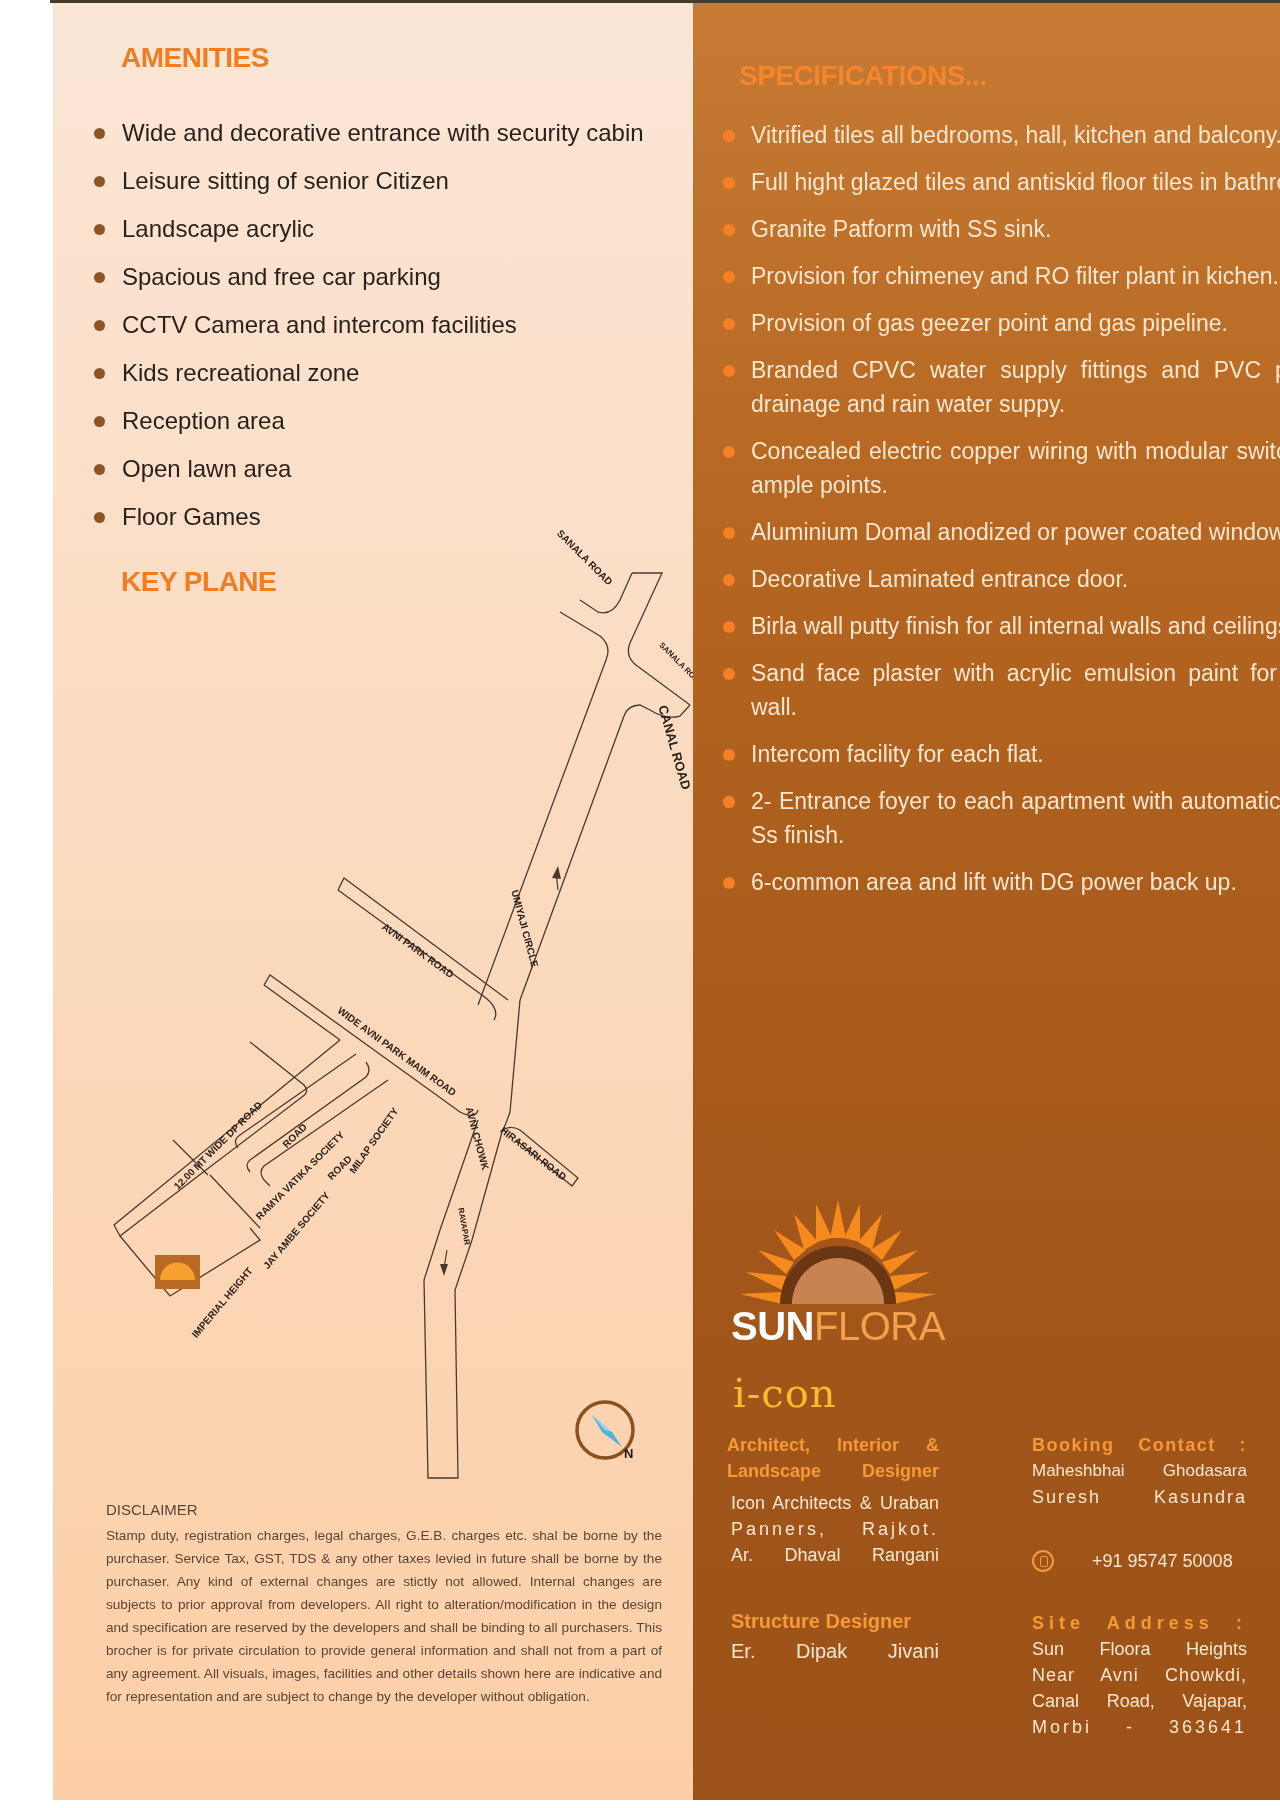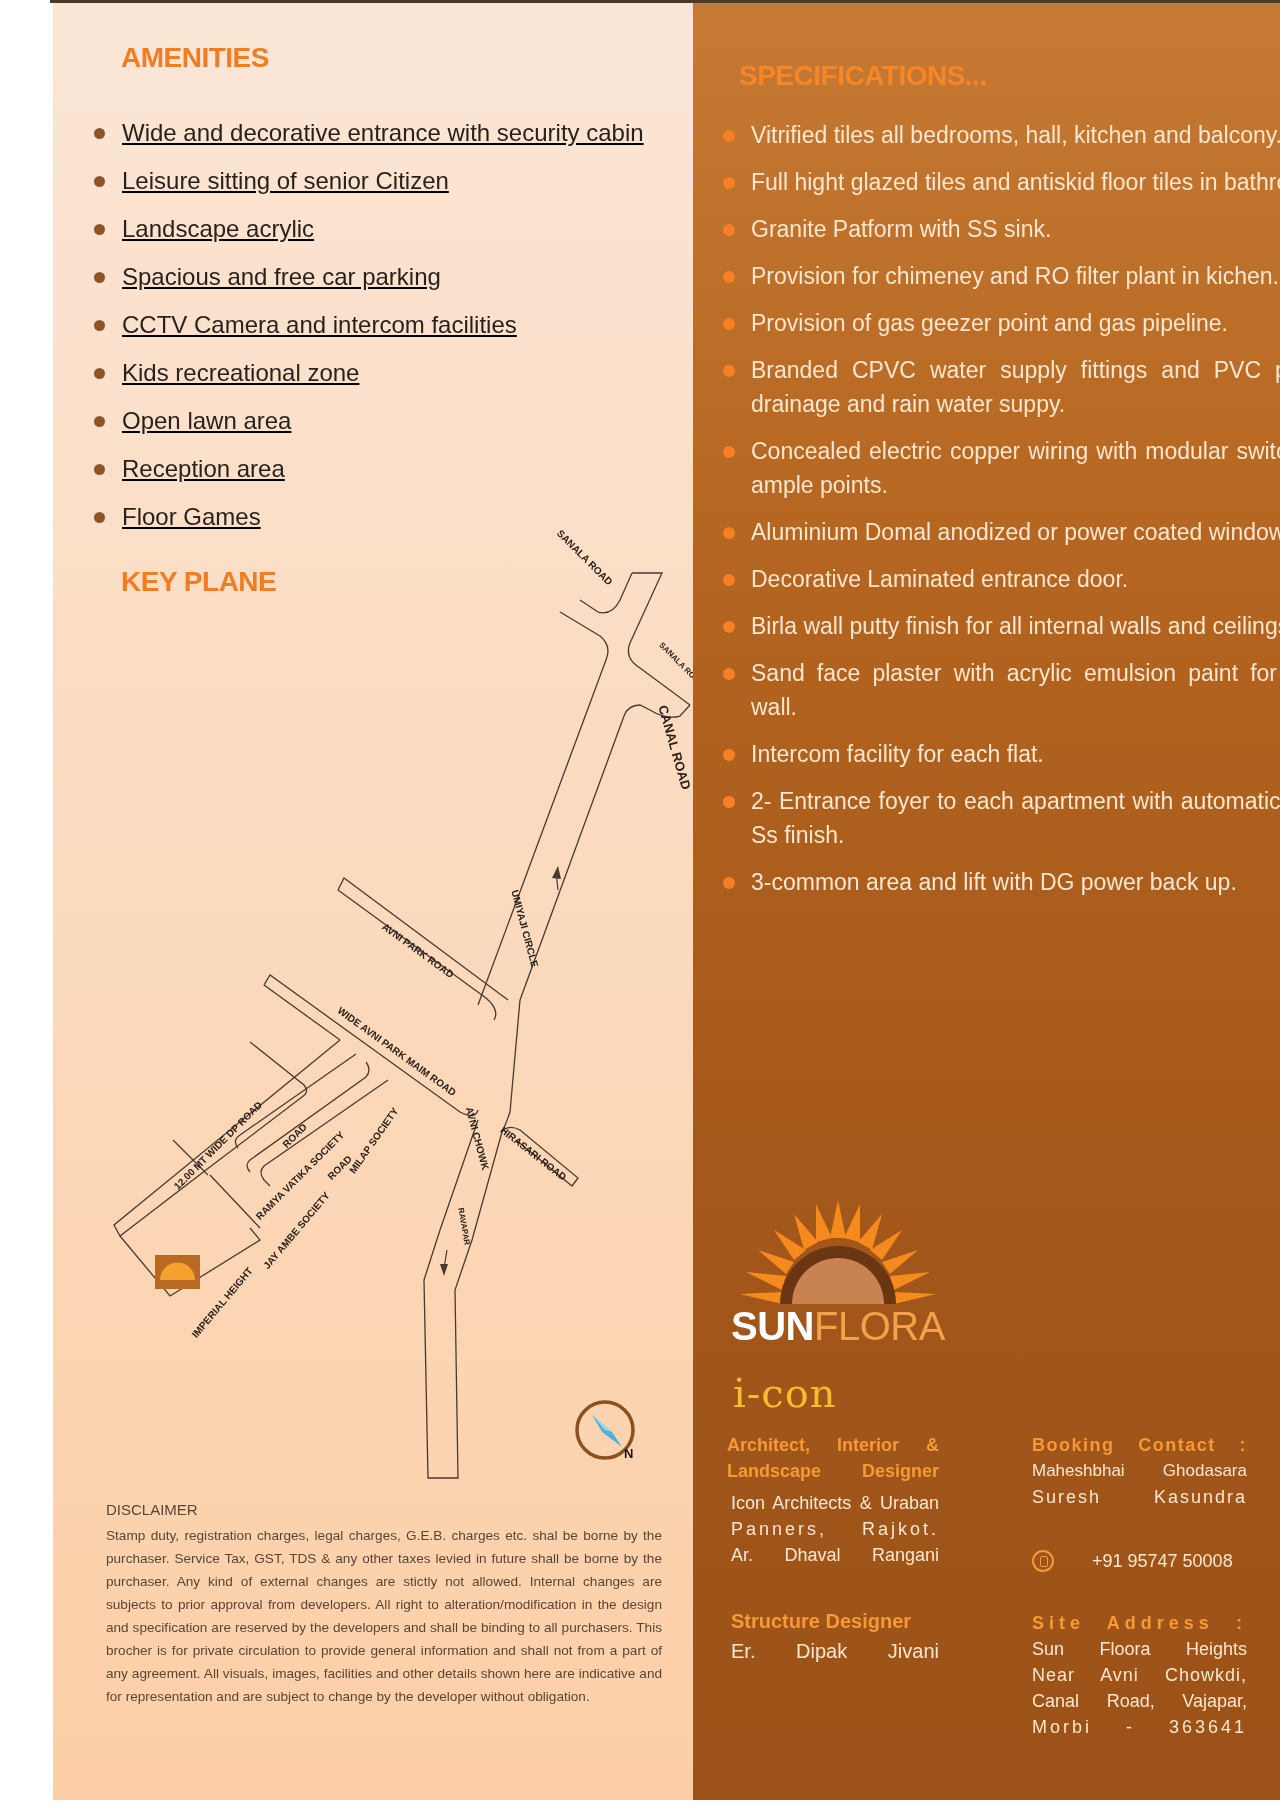--- a/index.html
+++ b/index.html
@@ -20,21 +20,21 @@
     background: linear-gradient(180deg, #c67a33 0%, #b2631f 35%, #a2561a 70%, #9c5218 100%);
   }
   .section-title {
     position: absolute; font-family: "Liberation Sans", sans-serif; font-weight: bold;
     font-size: 28px; color: #f07d22; letter-spacing: -0.5px; margin: 0;
   }
   .amenities-title { left: 121px; top: 42px; }
   .keyplane-title { left: 121px; top: 566px; }
   .specs-title { left: 739px; top: 60px; color: #f5862a; }
 
-  ul.amenities { position: absolute; left: 90px; top: 115px; margin: 0; padding: 0; list-style: none; text-decoration: underline; }
+  ul.amenities { position: absolute; left: 90px; top: 115px; margin: 0; padding: 0; list-style: none; }
   ul.amenities li {
     position: relative; height: 48px; line-height: 36px; padding-left: 32px;
     font-family: "Liberation Sans", sans-serif; font-size: 24px; color: #2b211a;
   }
   ul.amenities li .dot {
     position: absolute; left: 4px; top: 13px; width: 11px; height: 11px; border-radius: 50%; background: #8b5528;
   }
 
   ul.specs { position: absolute; left: 718px; top: 118px; width: 562px; margin: 0; padding: 0; list-style: none; overflow: hidden; }
   ul.specs li {
@@ -110,22 +110,22 @@
 <div class="left-panel"></div>
 
 <h2 class="section-title amenities-title">AMENITIES</h2>
 <ul class="amenities">
   <li><span class="dot"></span><span>Wide and decorative entrance with security cabin</span></li>
   <li><span class="dot"></span><span>Leisure sitting of senior Citizen</span></li>
   <li><span class="dot"></span><span>Landscape acrylic</span></li>
   <li><span class="dot"></span><span>Spacious and free car parking</span></li>
   <li><span class="dot"></span><span>CCTV Camera and intercom facilities</span></li>
   <li><span class="dot"></span><span>Kids recreational zone</span></li>
+  <li><span class="dot"></span><span>Reception area</span></li>
   <li><span class="dot"></span><span>Open lawn area</span></li>
-  <li><span class="dot"></span><span>Reception area</span></li>
   <li><span class="dot"></span><span>Floor Games</span></li>
 </ul>
 
 <h2 class="section-title keyplane-title">KEY PLANE</h2>
 
 <div class="map">
   <svg viewBox="100 560 600 920">
     <g fill="none" stroke="#4a3a2e" stroke-width="1.3">
 
       <path d="M632 573 L662 573 L630 643 Q624 658 640 668 L690 705"></path>
@@ -202,21 +202,21 @@
   <li><span class="dot"></span><span>Provision of gas geezer point and gas pipeline.</span></li>
   <li><span class="dot"></span><span>Branded CPVC water supply fittings and PVC pipes for drainage and rain water suppy.</span></li>
   <li><span class="dot"></span><span>Concealed electric copper wiring with modular switches and ample points.</span></li>
   <li><span class="dot"></span><span>Aluminium Domal anodized or power coated windows.</span></li>
   <li><span class="dot"></span><span>Decorative Laminated entrance door.</span></li>
   <li><span class="dot"></span><span>Birla wall putty finish for all internal walls and ceilings.</span></li>
   <li><span class="dot"></span><span>Sand face  plaster with acrylic emulsion paint for external wall.</span></li>
   <li><span class="dot"></span><span>Intercom facility for each flat.</span></li>
   <li><span class="dot"></span></li>
   <li><span class="dot"></span><span>2- Entrance foyer to each apartment with automatic lifts with Ss finish.</span></li>
-  <li><span class="dot"></span><span>3-common area and lift with DG power back up.</span></li>
+  <li><span class="dot"></span><span>6-common area and lift with DG power back up.</span></li>
 </ul>
 
 <svg class="logo" viewBox="0 0 220 150">
   <g fill="#f58a1f">
     <path d="M110 2 L118 40 L102 40 Z"></path>
     <path d="M88 6 L104 40 L88 44 Z"></path>
     <path d="M132 6 L132 44 L116 40 Z"></path>
     <path d="M66 16 L90 44 L76 52 Z"></path>
     <path d="M154 16 L144 52 L130 44 Z"></path>
     <path d="M46 32 L78 52 L66 62 Z"></path>

